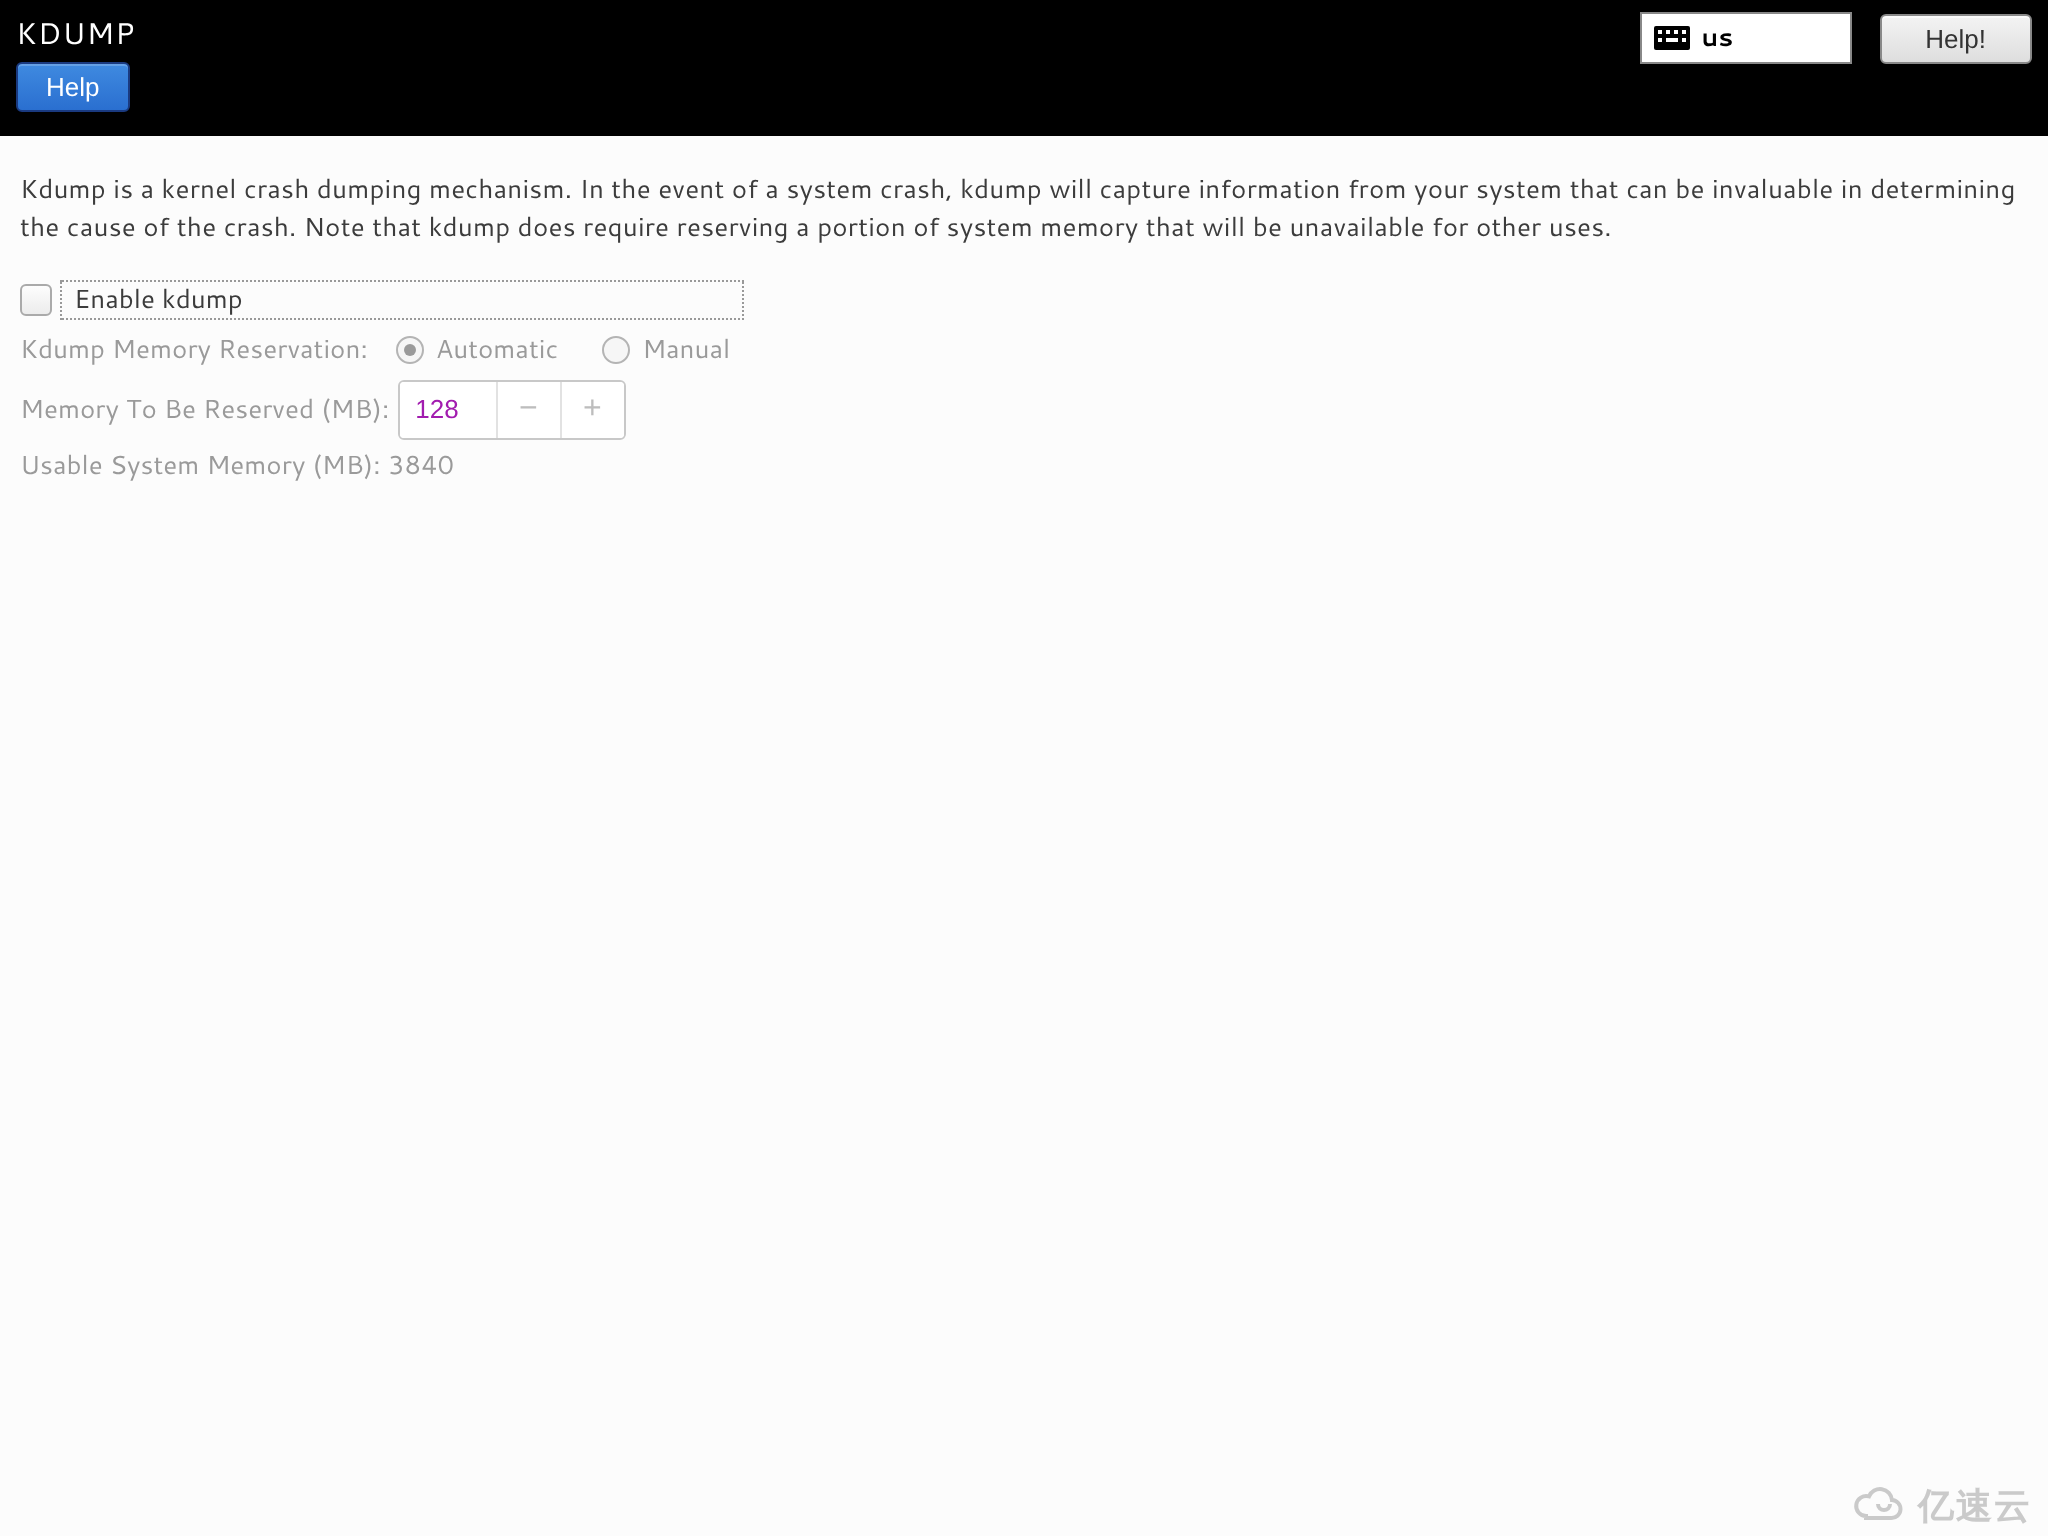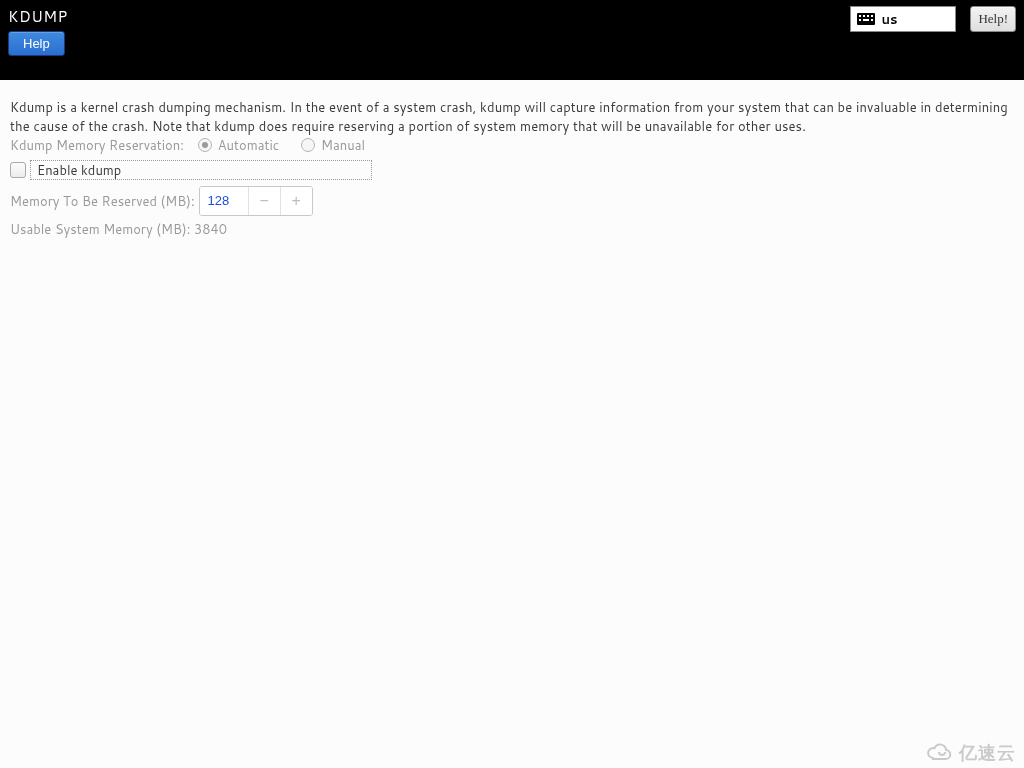--- a/index.html
+++ b/index.html
@@ -9,21 +9,21 @@
     background: #fcfcfc;
     color: #2e3436;
     width: 1024px;
     height: 768px;
     overflow: hidden;
     position: relative;
   }
   .topbar {
     background: #000;
     color: #fff;
-    height: 80px;
+    height: 68px;
     padding: 6px 8px 6px 8px;
     position: relative;
   }
   .topbar-left {
     position: absolute;
     left: 8px;
     top: 6px;
   }
   .topbar-title {
     font-size: 15px;
@@ -89,35 +89,34 @@
       linear-gradient(#fff,#fff) 12px 0/2px 2px no-repeat,
       linear-gradient(#fff,#fff) 0 4px/2px 2px no-repeat,
       linear-gradient(#fff,#fff) 4px 4px/6px 2px no-repeat,
       linear-gradient(#fff,#fff) 12px 4px/2px 2px no-repeat;
   }
   .help-btn {
     background: linear-gradient(#f3f3f3, #dedede);
     border: 1px solid #888;
     color: #333;
     font-size: 13px;
-    padding: 4px 7px;
+    padding: 4px 22px;
     border-radius: 3px;
     cursor: pointer;
     box-shadow: inset 0 1px rgba(255,255,255,0.6);
-    font-family: Liberation Serif, serif;
   }
   .content {
     padding: 18px 10px 10px 10px;
     color: #3c3c3c;
   }
   .desc {
     font-size: 13px;
     line-height: 1.45;
     letter-spacing: 0.1px;
-    margin-bottom: 0;
+    margin-bottom: 16px;
   }
   .row {
     display: flex;
     align-items: center;
     margin-bottom: 6px;
   }
   .checkbox {
     width: 16px;
     height: 16px;
     border: 1px solid #aaa;
@@ -180,21 +179,21 @@
     border-radius: 3px;
     overflow: hidden;
     height: 30px;
     background: #fff;
   }
   .spin-input {
     width: 48px;
     border: none;
     padding: 0 8px;
     font-size: 13px;
-    color: #1d4ed8;
+    color: #a21caf;
     background: #fff;
   }
   .spin-btn {
     width: 32px;
     border: none;
     border-left: 1px solid #e2e2e2;
     background: #fff;
     color: #bdbdbd;
     font-size: 16px;
     cursor: pointer;
@@ -236,42 +235,42 @@
         <span class="kbd-icon"></span>
         <span>us</span>
       </div>
       <button class="help-btn">Help!</button>
     </div>
   </div>
 </div>
 
 <div class="content">
   <p class="desc">Kdump is a kernel crash dumping mechanism. In the event of a system crash, kdump will capture information from your system that can be invaluable in determining the cause of the crash. Note that kdump does require reserving a portion of system memory that will be unavailable for other uses.</p>
+
+  <div class="row">
+    <span class="checkbox"></span>
+    <span class="enable-label-box">Enable kdump</span>
+  </div>
 
   <div class="row disabled">
     <span class="mem-res-label">Kdump Memory Reservation:</span>
     <div class="radio-group">
       <label class="radio">
         <span class="radio-outer">
             <span class="radio-inner"></span>
           </span>
         <span>Automatic</span>
       </label>
       <label class="radio">
         <span class="radio-outer"></span>
         <span>Manual</span>
       </label>
     </div>
   </div>
 
-  <div class="row">
-    <span class="checkbox"></span>
-    <span class="enable-label-box">Enable kdump</span>
-  </div>
-
   <div class="spin-row disabled">
     <span class="spin-label">Memory To Be Reserved (MB):</span>
     <div class="spin">
       <input class="spin-input" disabled="" value="128" style="">
       <button class="spin-btn">−</button>
       <button class="spin-btn">+</button>
     </div>
   </div>
 
   <div class="info-row disabled">

